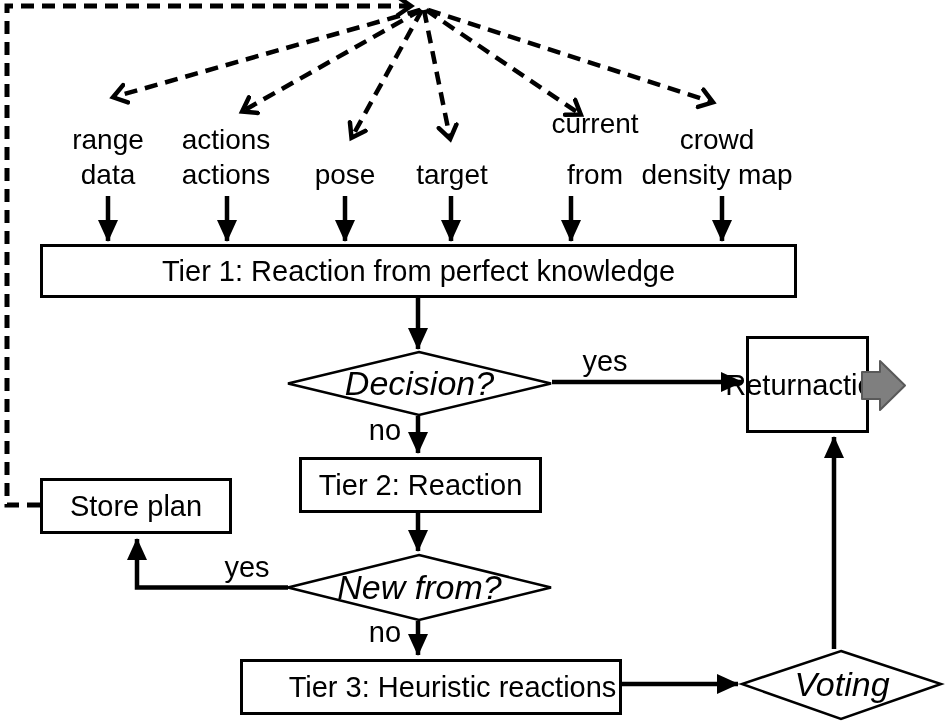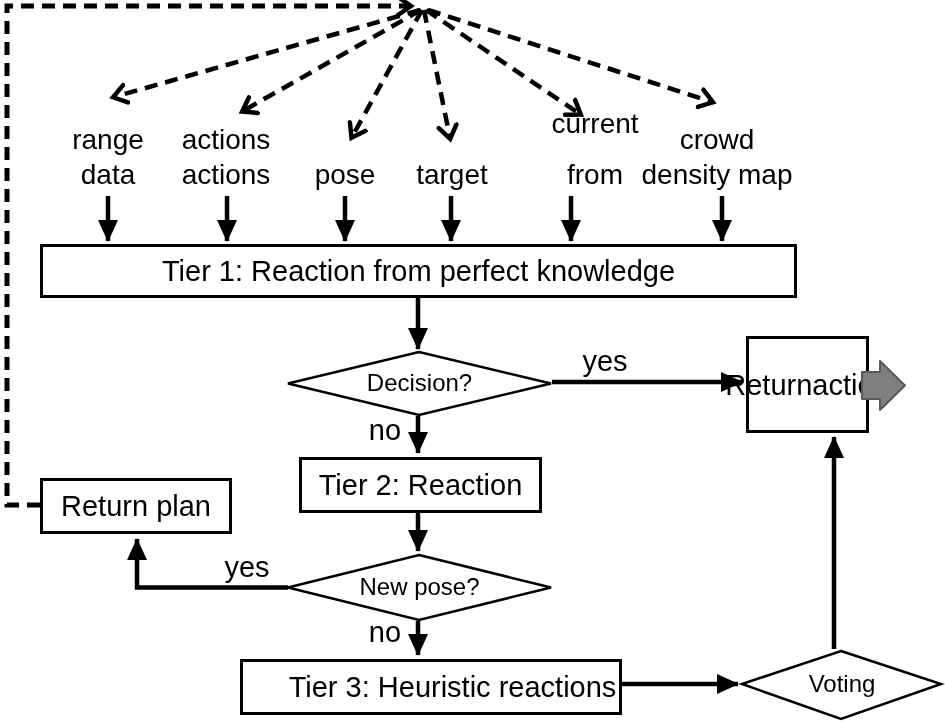--- a/index.html
+++ b/index.html
@@ -14,21 +14,21 @@
     display:flex;align-items:center;justify-content:center;
     font-size:29px;line-height:34px;text-align:left;white-space:nowrap;
   }
   .box.multiline{white-space:normal;flex-direction:row;line-height:38px;}
   .input-label{
     position:absolute;top:108px;height:84px;z-index:1;
     display:flex;flex-direction:column;justify-content:flex-end;align-items:center;
     font-size:28px;line-height:35px;text-align:center;white-space:nowrap;
   }
   .diamond-label{
-    position:absolute;z-index:3;font-size:24px;line-height:36px;text-align:center;white-space:nowrap;
+    position:absolute;z-index:3;font-size:34px;line-height:36px;text-align:center;white-space:nowrap;font-style:italic;
   }
   .edge-label{
     position:absolute;z-index:3;font-size:29px;line-height:36px;text-align:center;width:60px;white-space:nowrap;
   }
 </style>
 </head>
 <body>
 
 <div class="canvas">
 
@@ -57,26 +57,26 @@
 
   <div class="box" style="left:40px;top:244px;width:757px;height:54px;">Tier 1: Reaction from perfect knowledge</div>
 
   <div class="box multiline" style="left:746px;top:336px;width:123px;height:97px;">
     <span>Return</span>
     <span>action</span>
   </div>
 
   <div class="box" style="left:299px;top:457px;width:243px;height:56px;">Tier 2: Reaction</div>
 
-  <div class="box" style="left:40px;top:478px;width:192px;height:56px;">Return plan</div>
+  <div class="box" style="left:40px;top:478px;width:192px;height:56px;">Store plan</div>
 
   <div class="box" style="left:240px;top:659px;width:382px;height:56px;padding-left:43px;">Tier 3: Heuristic reactions</div>
 
   <div class="diamond-label" style="left:288px;top:365px;width:263px;">Decision?</div>
-  <div class="diamond-label" style="left:288px;top:569px;width:263px;">New pose?</div>
+  <div class="diamond-label" style="left:288px;top:569px;width:263px;">New from?</div>
   <div class="diamond-label" style="left:742px;top:666px;width:200px;">Voting</div>
 
   <div class="edge-label" style="left:575px;top:343px;">yes</div>
   <div class="edge-label" style="left:355px;top:412px;">no</div>
   <div class="edge-label" style="left:217px;top:549px;">yes</div>
   <div class="edge-label" style="left:355px;top:614px;">no</div>
 
   <svg class="connectors" width="945" height="727" viewBox="0 0 945 727">
     <defs>
       <marker id="mA" markerUnits="userSpaceOnUse" markerWidth="26" markerHeight="24" refX="22" refY="12" orient="auto">

